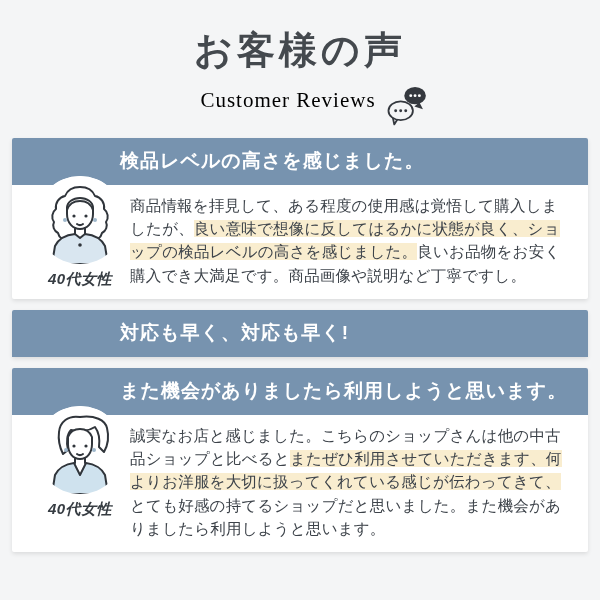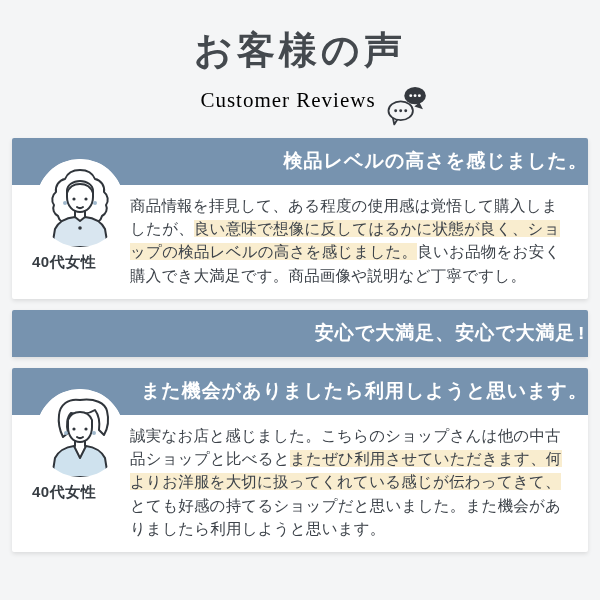--- a/index.html
+++ b/index.html
@@ -38,35 +38,35 @@
   }
   .bubbles{display:inline-flex;transform:translateY(4px);}
   .cards{margin:16px 12px 0;}
   .card{
     position:relative;background:var(--card-bg);
     box-shadow:0 2px 4px rgba(0,0,0,.10);
     margin-bottom:11px;border-radius:2px;
   }
   .card-header{
     background:var(--header-bg);height:47px;
-    display:flex;align-items:center;justify-content:flex-end;
-    padding-left:108px;border-radius:2px 2px 0 0;font-family:Liberation Mono, monospace;
+    display:flex;align-items:center;justify-content:flex-start;
+    padding-left:108px;border-radius:2px 2px 0 0;
   }
   .card-title{
     margin:0;color:var(--header-text);
     font-size:19px;font-weight:bold;letter-spacing:1px;white-space:nowrap;
   }
   .card-body{
     margin:0;padding:9px 16px 12px 118px;
     font-size:15.5px;line-height:1.5;color:var(--body-text);
     letter-spacing:0.2px;
   }
   .hl{background:var(--highlight-bg);text-align:center;}
   .avatar-wrap{
-    position:absolute;left:20px;top:21px;width:96px;text-align:left;
+    position:absolute;left:20px;top:38px;width:96px;text-align:center;font-style:italic;
   }
   .avatar-circle{
     width:88px;height:88px;border-radius:50%;
     background:#fff;overflow:hidden;margin:0 auto;
   }
   .avatar-circle svg{display:block;}
   .avatar-label{
     margin-top:6px;font-size:15px;font-weight:bold;color:var(--label-text);
     letter-spacing:0.5px;
   }
@@ -120,21 +120,21 @@
           </g>
         </svg>
       </div>
       <div class="avatar-label">40代女性</div>
     </div>
     <p class="card-body"><span>商品情報を拝見して、ある程度の使用感は覚悟して購入しましたが、</span><span class="hl">良い意味で想像に反してはるかに状態が良く、ショップの検品レベルの高さを感じました。</span><span>良いお品物をお安く購入でき大満足です。商品画像や説明など丁寧ですし。</span></p>
   </section>
 
   <section class="card">
     <div class="card-header">
-      <h2 class="card-title">安心で大満足、安心で大満足!</h2>
+      <h2 class="card-title">対応も早く、対応も早く!</h2>
     </div>
   </section>
 
   <section class="card">
     <div class="card-header">
       <h2 class="card-title">また機会がありましたら利用しようと思います。</h2>
     </div>
     <div class="avatar-wrap">
       <div class="avatar-circle">
         <svg width="88" height="88" viewBox="0 0 88 88">

